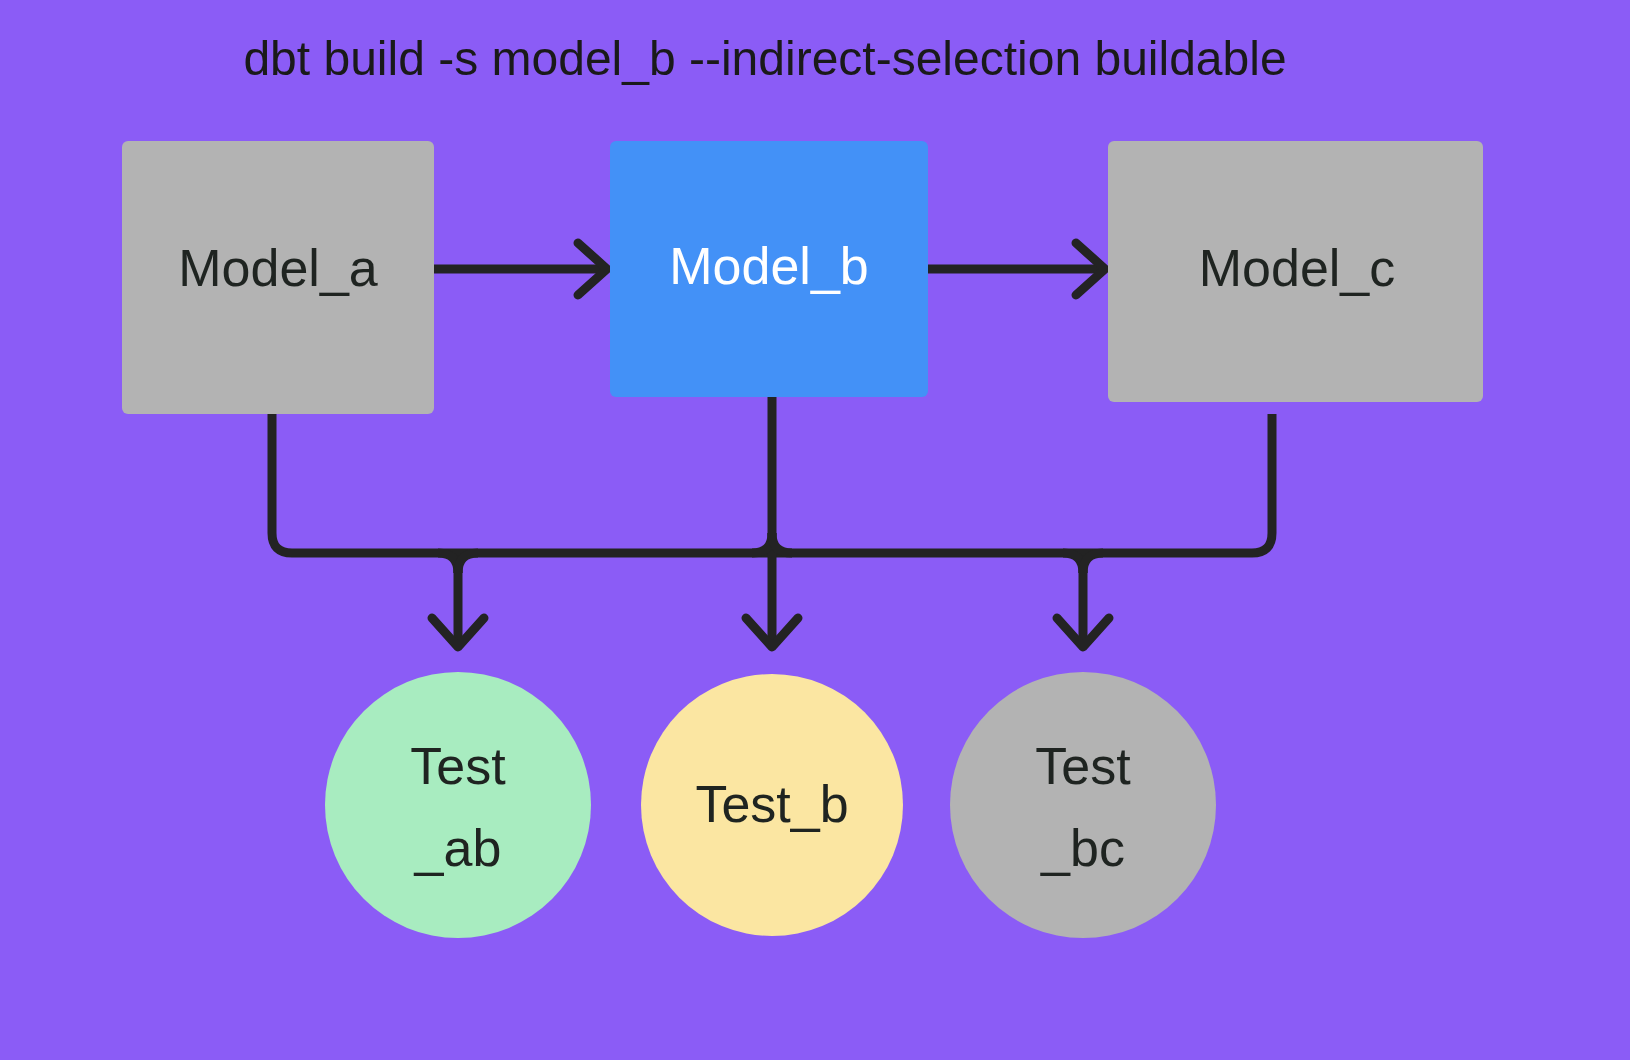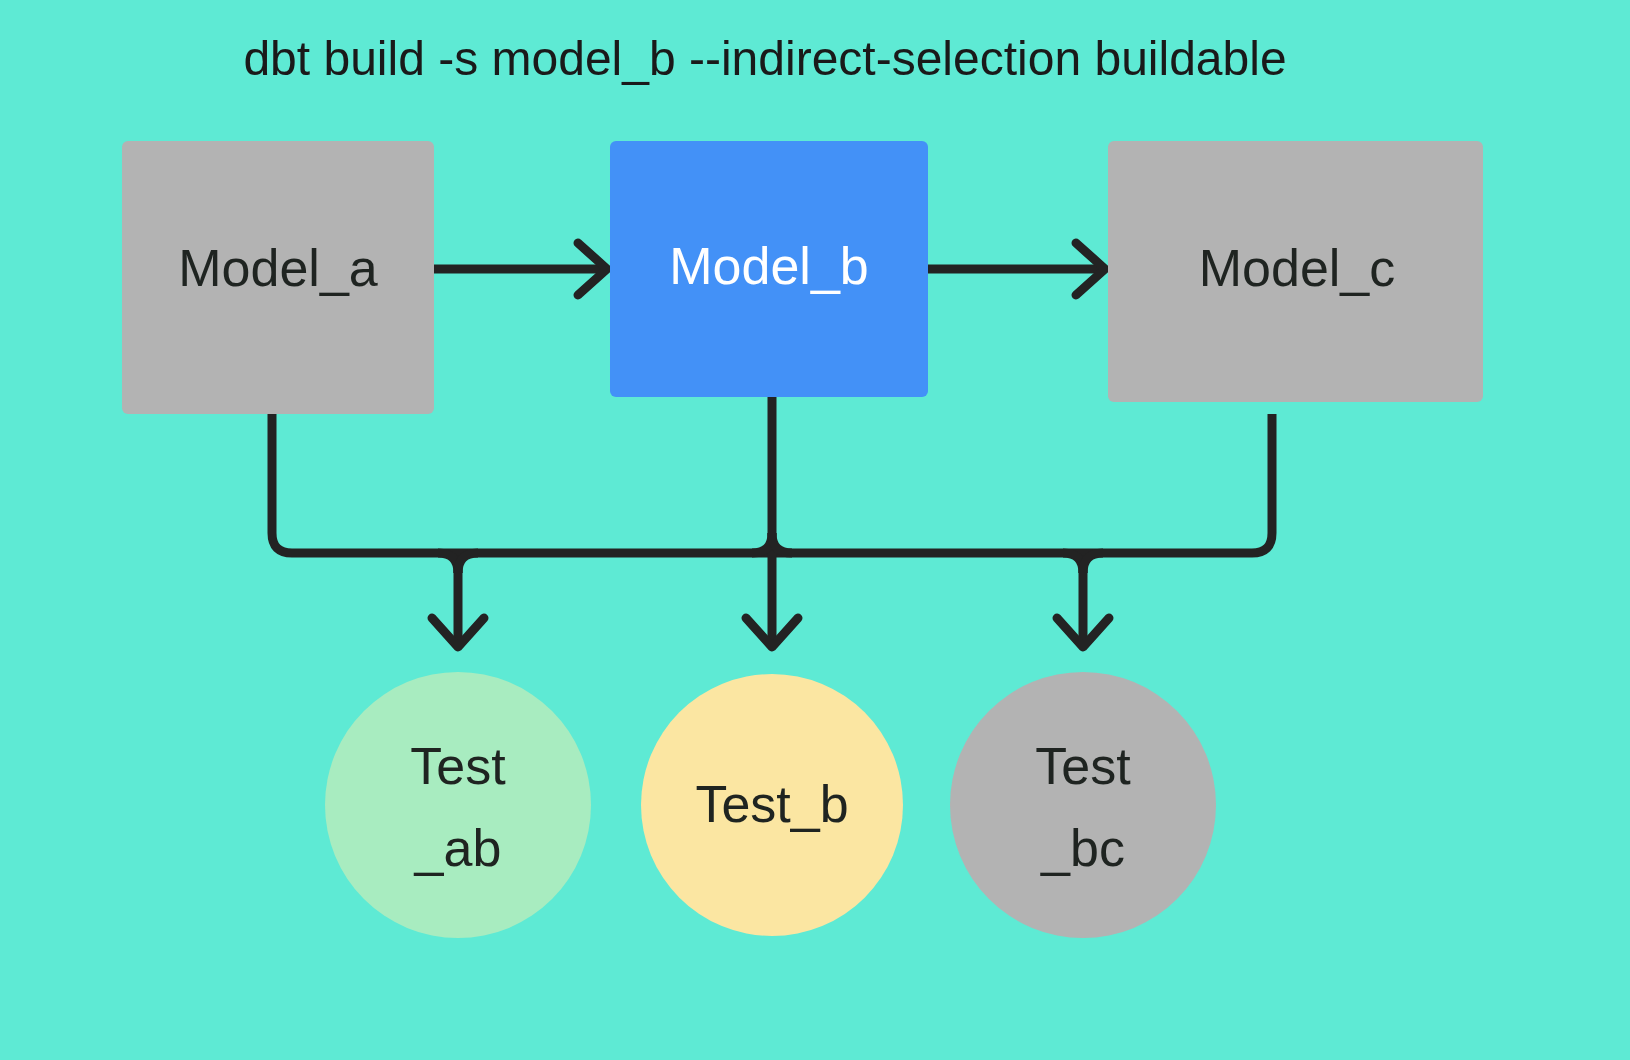--- a/index.html
+++ b/index.html
@@ -10,21 +10,21 @@
   body {
     width: 1630px;
     height: 1060px;
     font-family: "Liberation Sans", sans-serif;
     overflow: hidden;
   }
   #diagram-root {
     position: relative;
     width: 1630px;
     height: 1060px;
-    background: #5eead4;
+    background: #8b5cf6;
   }
   svg#diagram-canvas {
     display: block;
     width: 1630px;
     height: 1060px;
   }
   .node-label {
     font-family: "Liberation Sans", sans-serif;
     font-size: 52px;
     fill: #1f2421;

